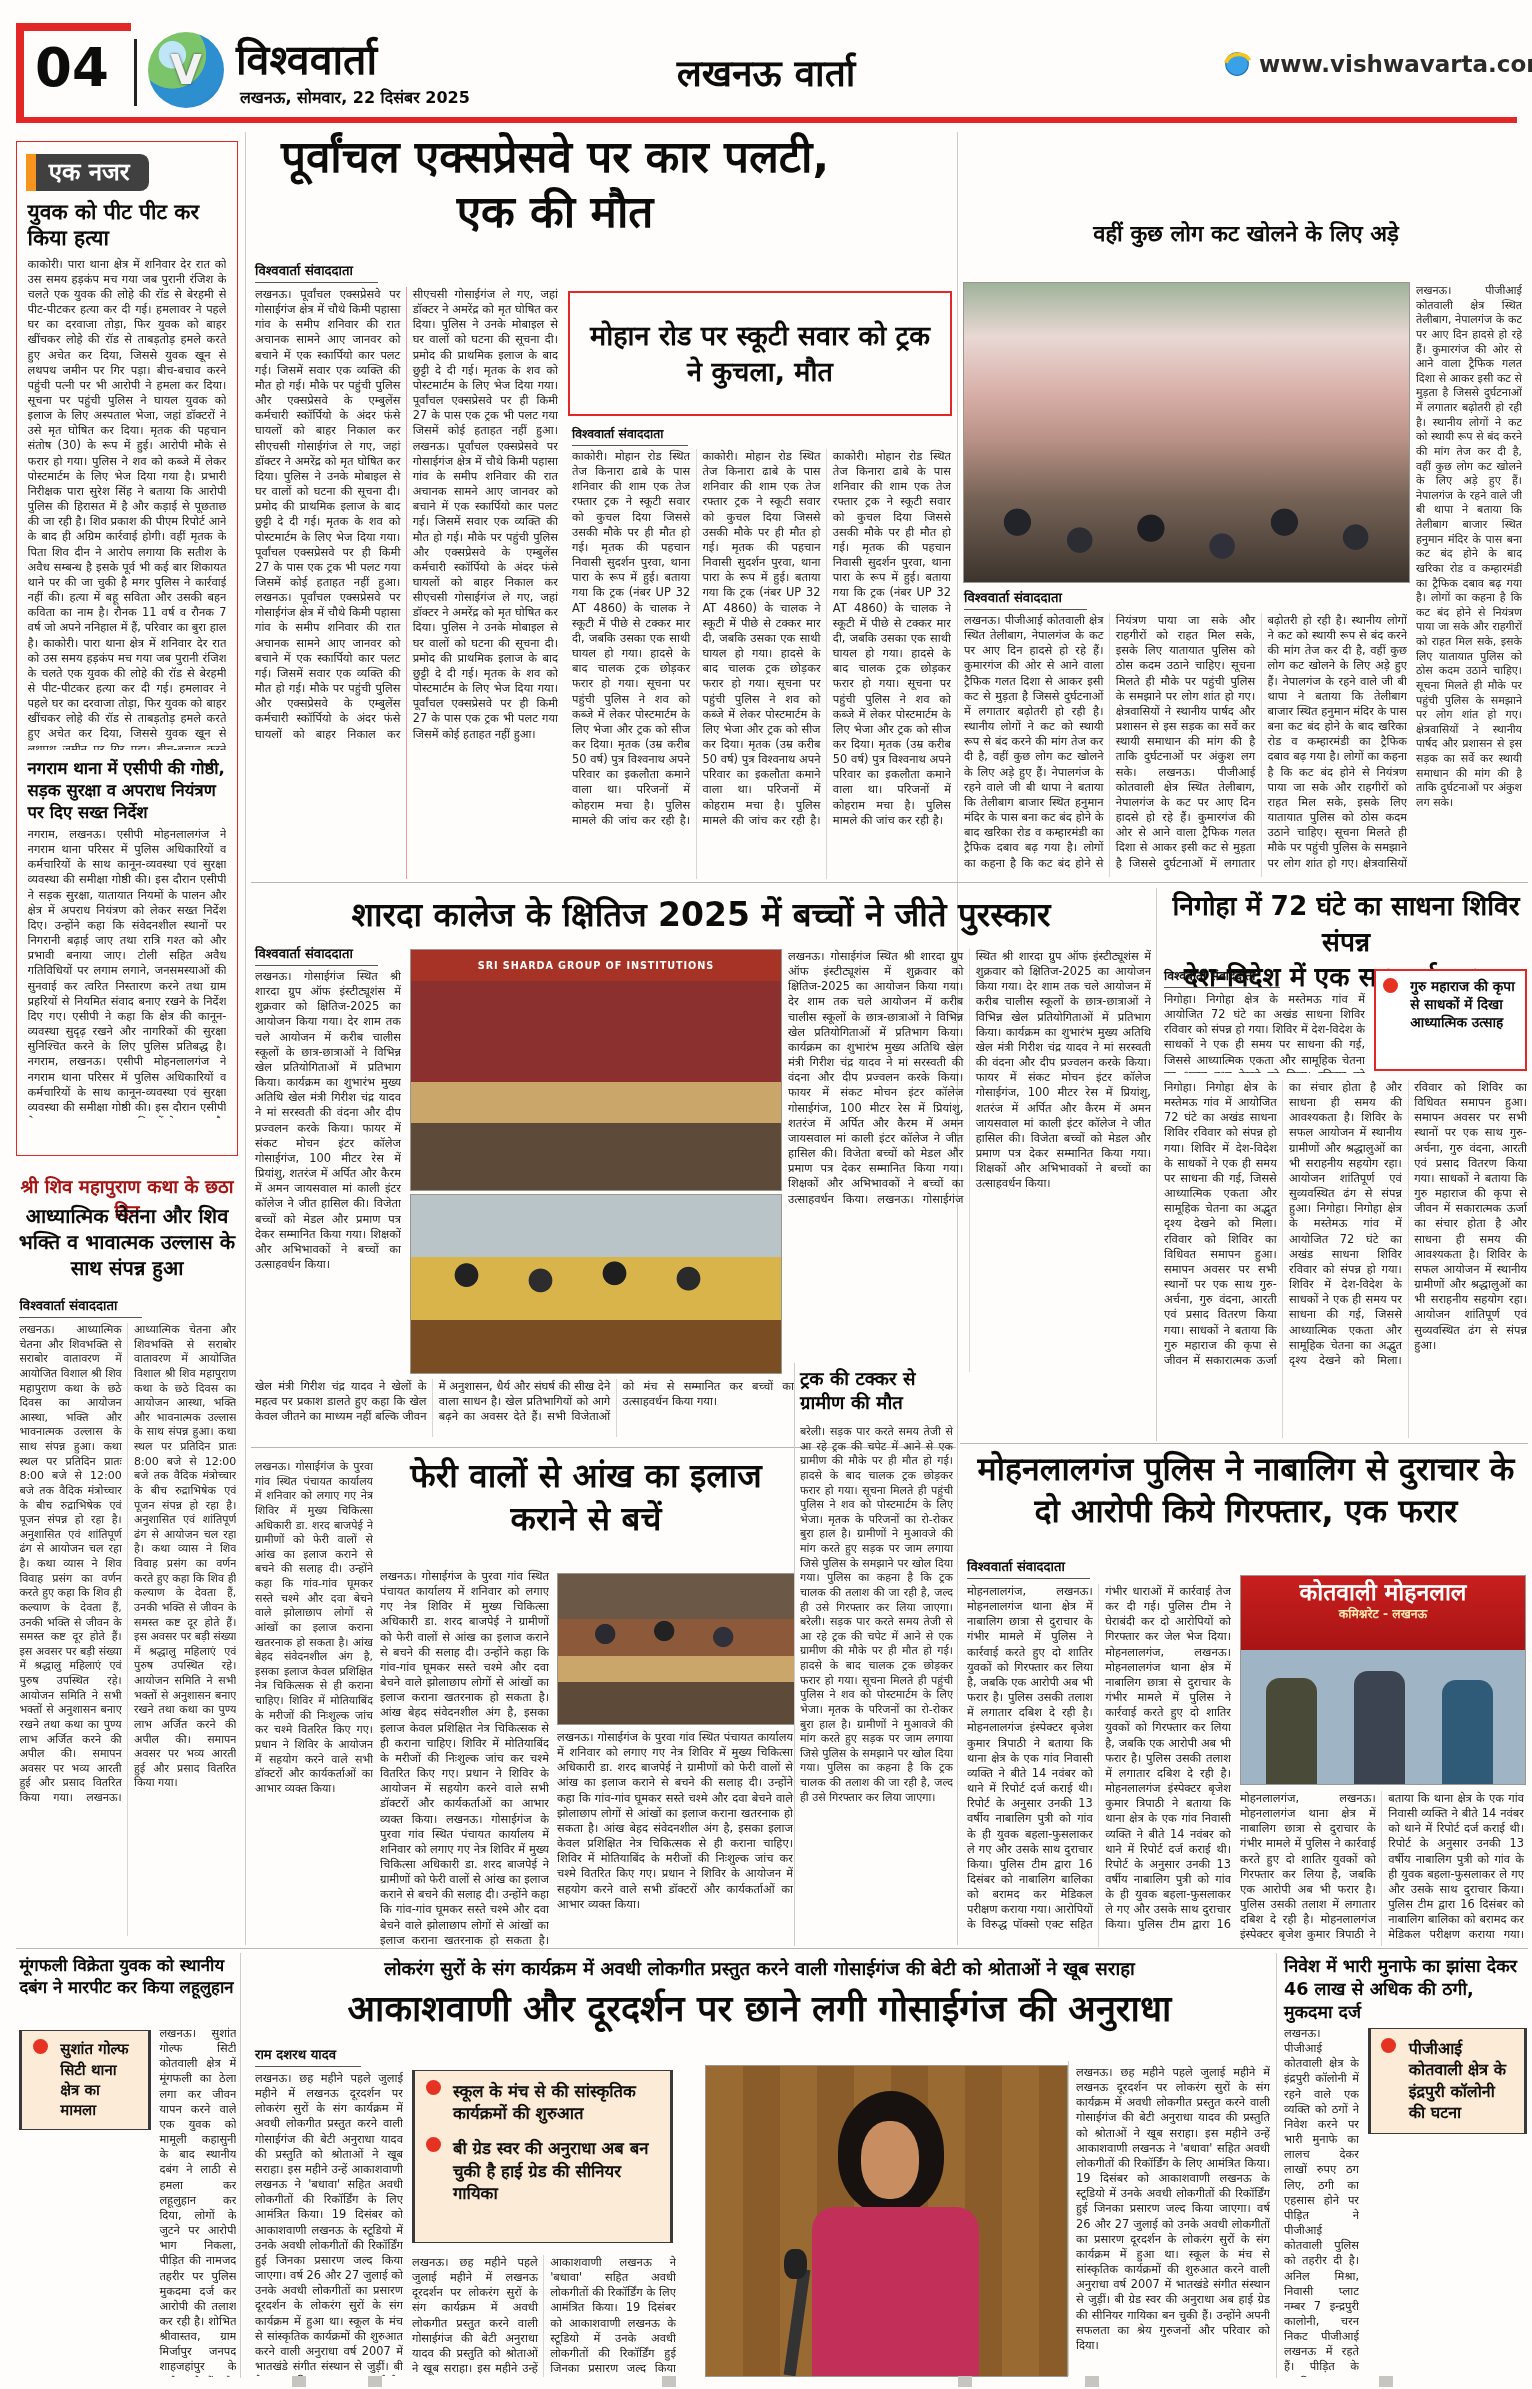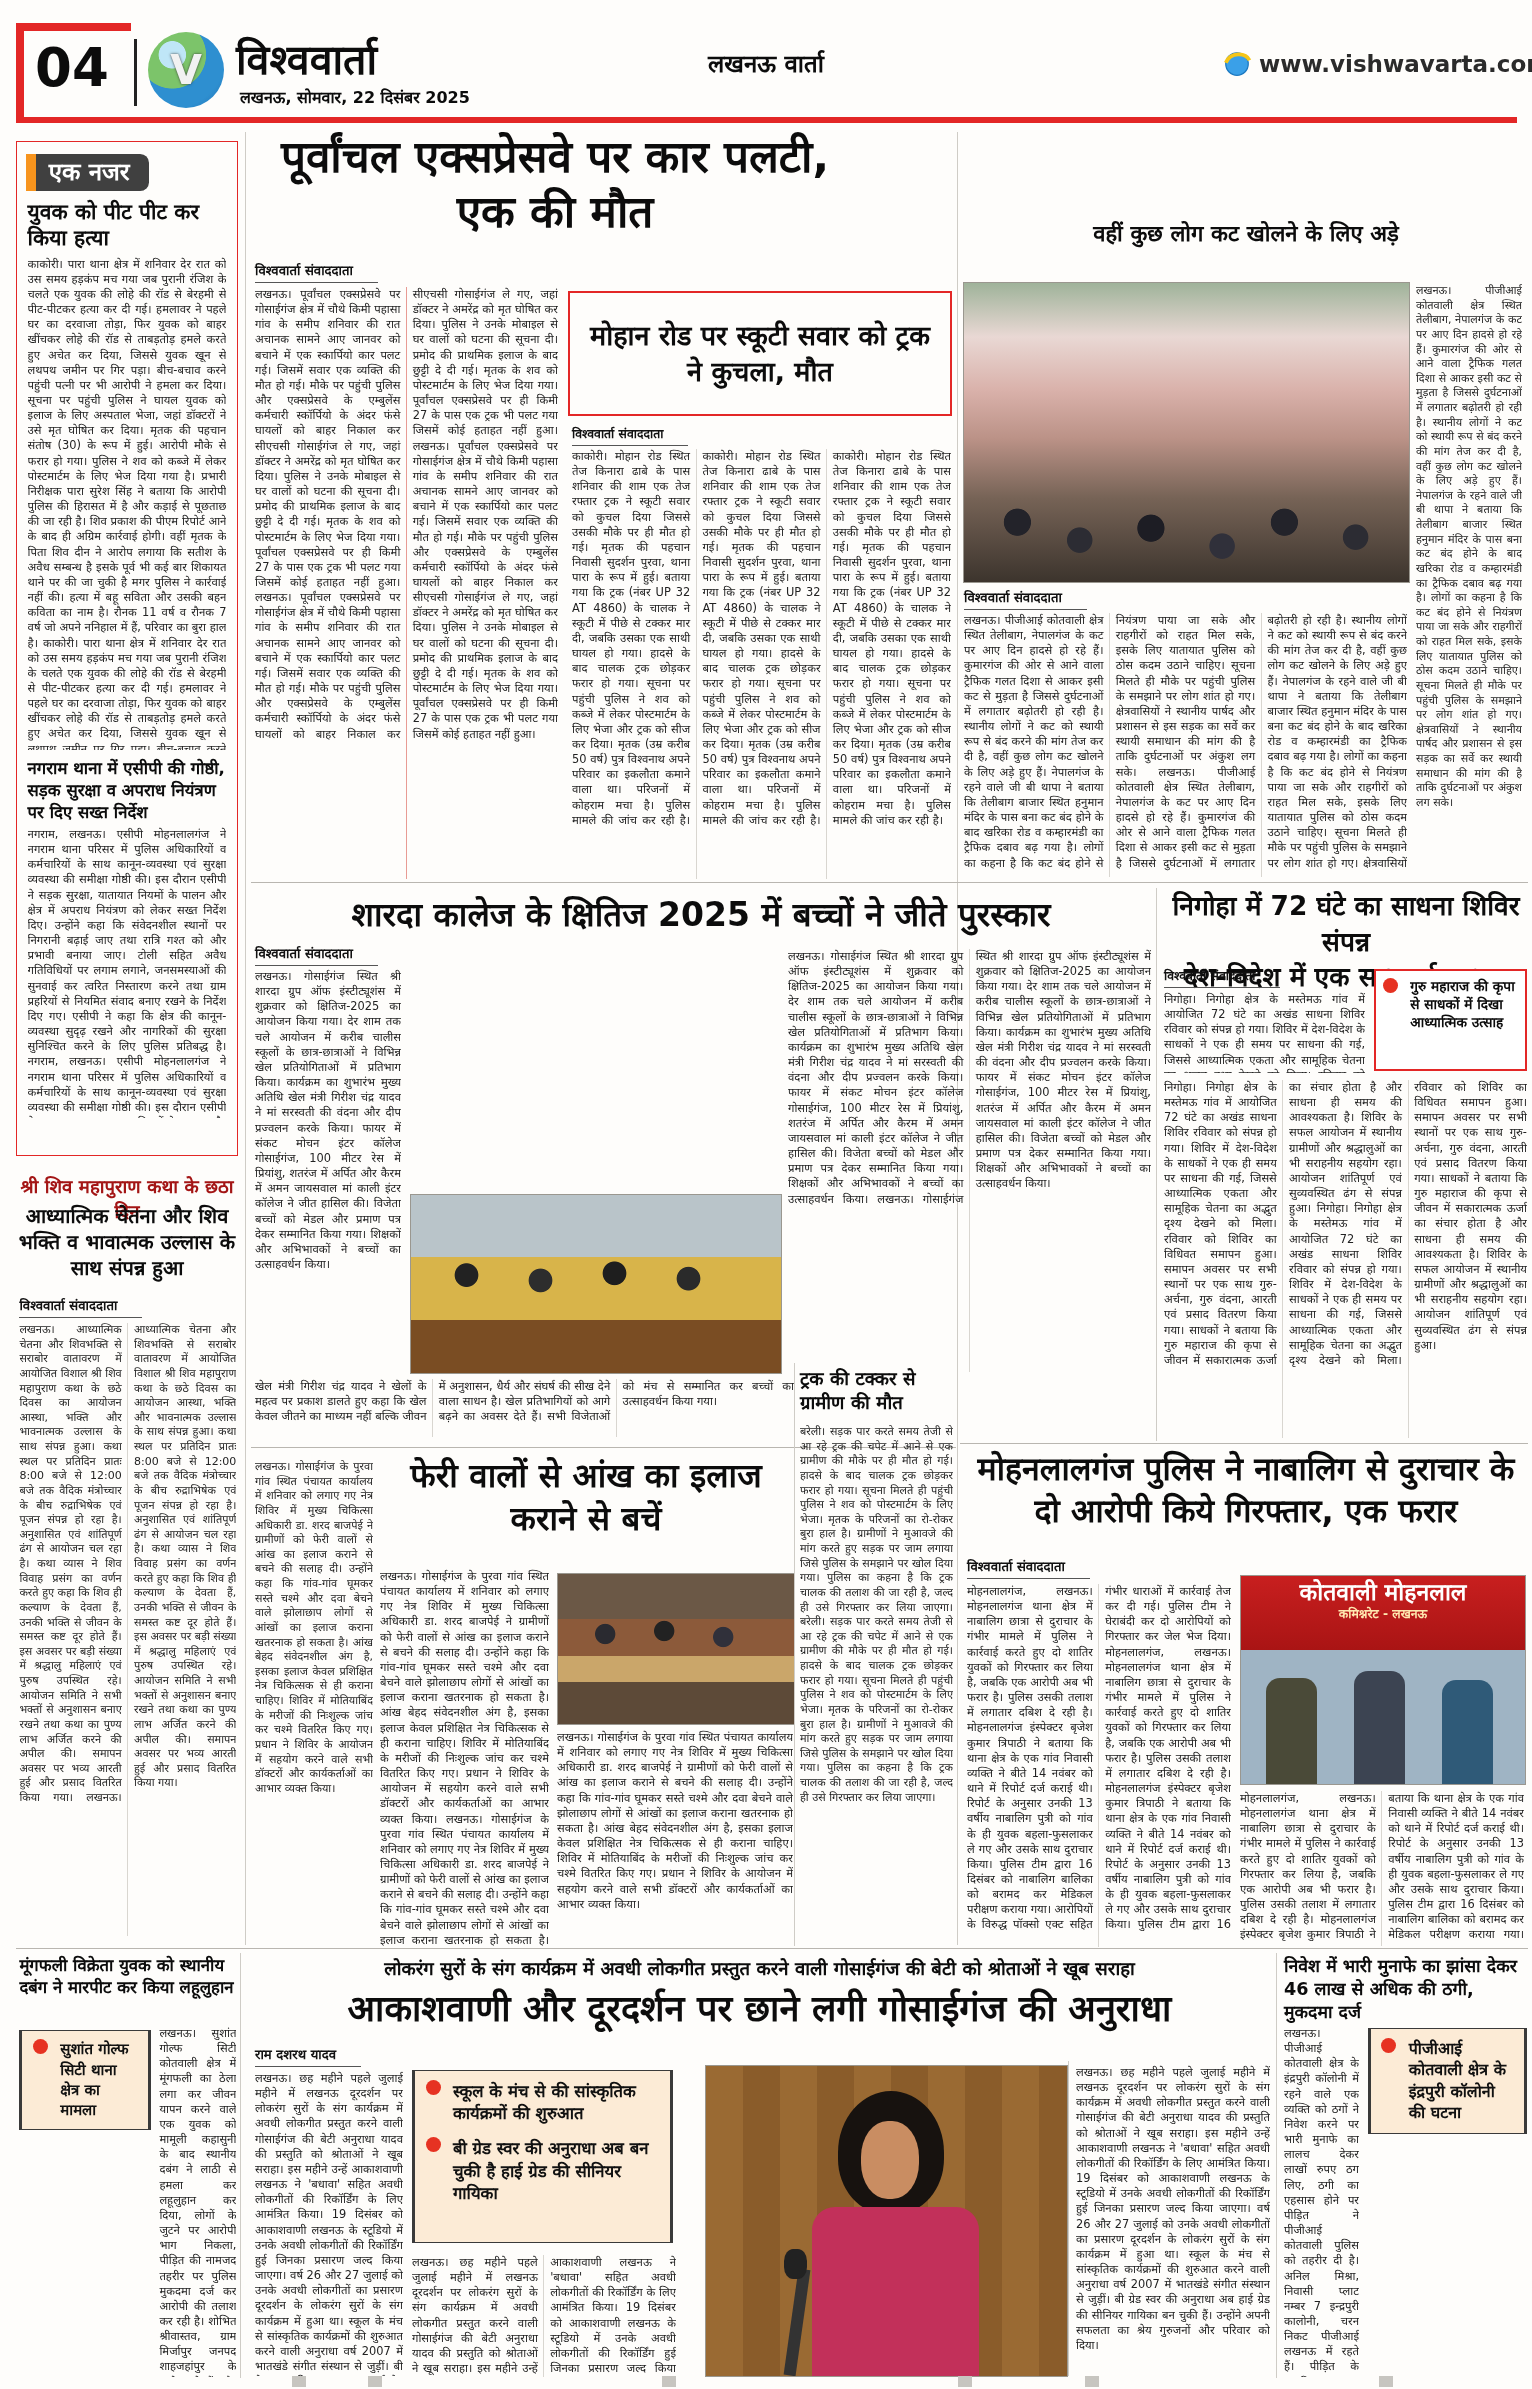--- a/index.html
+++ b/index.html
@@ -40,21 +40,21 @@
 
   <div class="abs" style="left:148px;top:32px;width:76px;height:76px;border-radius:50%;
        background:radial-gradient(circle at 32% 30%,#bfe6f7 0 18%,#7cc46a 19% 45%,#2e8fd0 46% 72%,#1f6fb0 100%);
        display:flex;align-items:center;justify-content:center;">
     <span style="font-size:41px;font-weight:bold;color:#f2f2f2;text-shadow:0 0 2.6px #333;">V</span>
   </div>
 
   <div class="abs hl" style="left:236px;top:30px;font-size:41px;font-family:Liberation Mono, monospace;">विश्ववार्ता</div>
   <div class="abs hl" style="left:240px;top:86px;font-size:16px;">लखनऊ,   सोमवार, 22 दिसंबर 2025</div>
 
-  <div class="abs hl center" style="left:581px;top:46px;width:370px;font-size:24px;">लखनऊ वार्ता</div>
+  <div class="abs hl center" style="left:581px;top:46px;width:370px;font-size:37px;">लखनऊ वार्ता</div>
 
   <div class="abs" style="left:1222px;top:49px;display:flex;align-items:center;gap:7px;">
     <span style="width:30px;height:30px;display:inline-block;">
       <svg viewBox="0 0 24 24" width="30" height="30">
           <circle cx="12" cy="12" r="9" fill="#3aa0e8"></circle>
           <circle cx="12" cy="12" r="9" fill="none" stroke="#1d79c0" stroke-width="1"></circle>
           <path d="M3 11 C 7 2, 19 3, 22 9" stroke="#f5c518" stroke-width="3" fill="none"></path>
         </svg>
     </span>
     <span class="hl" style="font-size:23px;color:#2b2b2b;">www.vishwavarta.com</span>
@@ -117,20 +117,24 @@
   <div class="abs body-txt cols3" style="left:964px;top:613px;width:443px;height:264px;">लखनऊ। पीजीआई कोतवाली क्षेत्र स्थित तेलीबाग, नेपालगंज के कट पर आए दिन हादसे हो रहे हैं। कुमारगंज की ओर से आने वाला ट्रैफिक गलत दिशा से आकर इसी कट से मुड़ता है जिससे दुर्घटनाओं में लगातार बढ़ोतरी हो रही है। स्थानीय लोगों ने कट को स्थायी रूप से बंद करने की मांग तेज कर दी है, वहीं कुछ लोग कट खोलने के लिए अड़े हुए हैं। नेपालगंज के रहने वाले जी बी थापा ने बताया कि तेलीबाग बाजार स्थित हनुमान मंदिर के पास बना कट बंद होने के बाद खरिका रोड व कम्हारमंडी का ट्रैफिक दबाव बढ़ गया है। लोगों का कहना है कि कट बंद होने से नियंत्रण पाया जा सके और राहगीरों को राहत मिल सके, इसके लिए यातायात पुलिस को ठोस कदम उठाने चाहिए। सूचना मिलते ही मौके पर पहुंची पुलिस के समझाने पर लोग शांत हो गए। क्षेत्रवासियों ने स्थानीय पार्षद और प्रशासन से इस सड़क का सर्वे कर स्थायी समाधान की मांग की है ताकि दुर्घटनाओं पर अंकुश लग सके। लखनऊ। पीजीआई कोतवाली क्षेत्र स्थित तेलीबाग, नेपालगंज के कट पर आए दिन हादसे हो रहे हैं। कुमारगंज की ओर से आने वाला ट्रैफिक गलत दिशा से आकर इसी कट से मुड़ता है जिससे दुर्घटनाओं में लगातार बढ़ोतरी हो रही है। स्थानीय लोगों ने कट को स्थायी रूप से बंद करने की मांग तेज कर दी है, वहीं कुछ लोग कट खोलने के लिए अड़े हुए हैं। नेपालगंज के रहने वाले जी बी थापा ने बताया कि तेलीबाग बाजार स्थित हनुमान मंदिर के पास बना कट बंद होने के बाद खरिका रोड व कम्हारमंडी का ट्रैफिक दबाव बढ़ गया है। लोगों का कहना है कि कट बंद होने से नियंत्रण पाया जा सके और राहगीरों को राहत मिल सके, इसके लिए यातायात पुलिस को ठोस कदम उठाने चाहिए। सूचना मिलते ही मौके पर पहुंची पुलिस के समझाने पर लोग शांत हो गए। क्षेत्रवासियों ने स्थानीय पार्षद और प्रशासन से इस सड़क का सर्वे कर स्थायी समाधान की मांग की है ताकि दुर्घटनाओं पर अंकुश लग सके।</div>
 
   <div class="abs rule-h" style="left:251px;top:882px;width:1277px;"></div>
 
   <div class="abs hl center" style="left:251px;top:891px;width:900px;font-size:33px;">शारदा कालेज के क्षितिज 2025 में बच्चों ने जीते पुरस्कार</div>
   <div class="abs" style="left:255px;top:944px;">
     <span class="byline">विश्ववार्ता संवाददाता</span>
   </div>
   <div class="abs body-txt" style="left:255px;top:969px;width:146px;height:403px;">लखनऊ। गोसाईगंज स्थित श्री शारदा ग्रुप ऑफ इंस्टीट्यूशंस में शुक्रवार को क्षितिज-2025 का आयोजन किया गया। देर शाम तक चले आयोजन में करीब चालीस स्कूलों के छात्र-छात्राओं ने विभिन्न खेल प्रतियोगिताओं में प्रतिभाग किया। कार्यक्रम का शुभारंभ मुख्य अतिथि खेल मंत्री गिरीश चंद्र यादव ने मां सरस्वती की वंदना और दीप प्रज्वलन करके किया। फायर में संकट मोचन इंटर कॉलेज गोसाईगंज, 100 मीटर रेस में प्रियांशु, शतरंज में अर्पित और कैरम में अमन जायसवाल मां काली इंटर कॉलेज ने जीत हासिल की। विजेता बच्चों को मेडल और प्रमाण पत्र देकर सम्मानित किया गया। शिक्षकों और अभिभावकों ने बच्चों का उत्साहवर्धन किया।</div>
 
+  <div class="photo" style="left:410px;top:949px;width:370px;height:240px;
+       background:linear-gradient(180deg,#caa84e 0 13%,#8c2f2f 13% 55%,#caa66a 55% 72%,#5d4a38 72% 100%);">
+    <div style="position:absolute;left:0;top:0;right:0;height:13%;display:flex;align-items:center;justify-content:center;color:#fff;font-weight:bold;font-size:9.7px;letter-spacing:0.9px;background:rgba(160,30,30,.85);">SRI SHARDA GROUP OF INSTITUTIONS</div>
+  </div>
   <div class="photo" style="left:410px;top:1194px;width:370px;height:178px;
        background:
         radial-gradient(circle at 15% 45%, #222 0 11.4px, transparent 12.3px),
         radial-gradient(circle at 35% 48%, #2d2d2d 0 11.4px, transparent 12.3px),
         radial-gradient(circle at 55% 44%, #1e1e1e 0 11.4px, transparent 12.3px),
         radial-gradient(circle at 75% 47%, #2a2a2a 0 11.4px, transparent 12.3px),
         linear-gradient(180deg,#b9c4c9 0 35%,#d8b44a 35% 70%,#7a4d23 70% 100%);"></div>
 
   <div class="abs body-txt cols2" style="left:788px;top:949px;width:363px;height:423px;">लखनऊ। गोसाईगंज स्थित श्री शारदा ग्रुप ऑफ इंस्टीट्यूशंस में शुक्रवार को क्षितिज-2025 का आयोजन किया गया। देर शाम तक चले आयोजन में करीब चालीस स्कूलों के छात्र-छात्राओं ने विभिन्न खेल प्रतियोगिताओं में प्रतिभाग किया। कार्यक्रम का शुभारंभ मुख्य अतिथि खेल मंत्री गिरीश चंद्र यादव ने मां सरस्वती की वंदना और दीप प्रज्वलन करके किया। फायर में संकट मोचन इंटर कॉलेज गोसाईगंज, 100 मीटर रेस में प्रियांशु, शतरंज में अर्पित और कैरम में अमन जायसवाल मां काली इंटर कॉलेज ने जीत हासिल की। विजेता बच्चों को मेडल और प्रमाण पत्र देकर सम्मानित किया गया। शिक्षकों और अभिभावकों ने बच्चों का उत्साहवर्धन किया। लखनऊ। गोसाईगंज स्थित श्री शारदा ग्रुप ऑफ इंस्टीट्यूशंस में शुक्रवार को क्षितिज-2025 का आयोजन किया गया। देर शाम तक चले आयोजन में करीब चालीस स्कूलों के छात्र-छात्राओं ने विभिन्न खेल प्रतियोगिताओं में प्रतिभाग किया। कार्यक्रम का शुभारंभ मुख्य अतिथि खेल मंत्री गिरीश चंद्र यादव ने मां सरस्वती की वंदना और दीप प्रज्वलन करके किया। फायर में संकट मोचन इंटर कॉलेज गोसाईगंज, 100 मीटर रेस में प्रियांशु, शतरंज में अर्पित और कैरम में अमन जायसवाल मां काली इंटर कॉलेज ने जीत हासिल की। विजेता बच्चों को मेडल और प्रमाण पत्र देकर सम्मानित किया गया। शिक्षकों और अभिभावकों ने बच्चों का उत्साहवर्धन किया।</div>
   <div class="abs body-txt cols3" style="left:255px;top:1379px;width:539px;height:58px;">खेल मंत्री गिरीश चंद्र यादव ने खेलों के महत्व पर प्रकाश डालते हुए कहा कि खेल केवल जीतने का माध्यम नहीं बल्कि जीवन में अनुशासन, धैर्य और संघर्ष की सीख देने वाला साधन है। खेल प्रतिभागियों को आगे बढ़ने का अवसर देते हैं। सभी विजेताओं को मंच से सम्मानित कर बच्चों का उत्साहवर्धन किया गया।</div>

